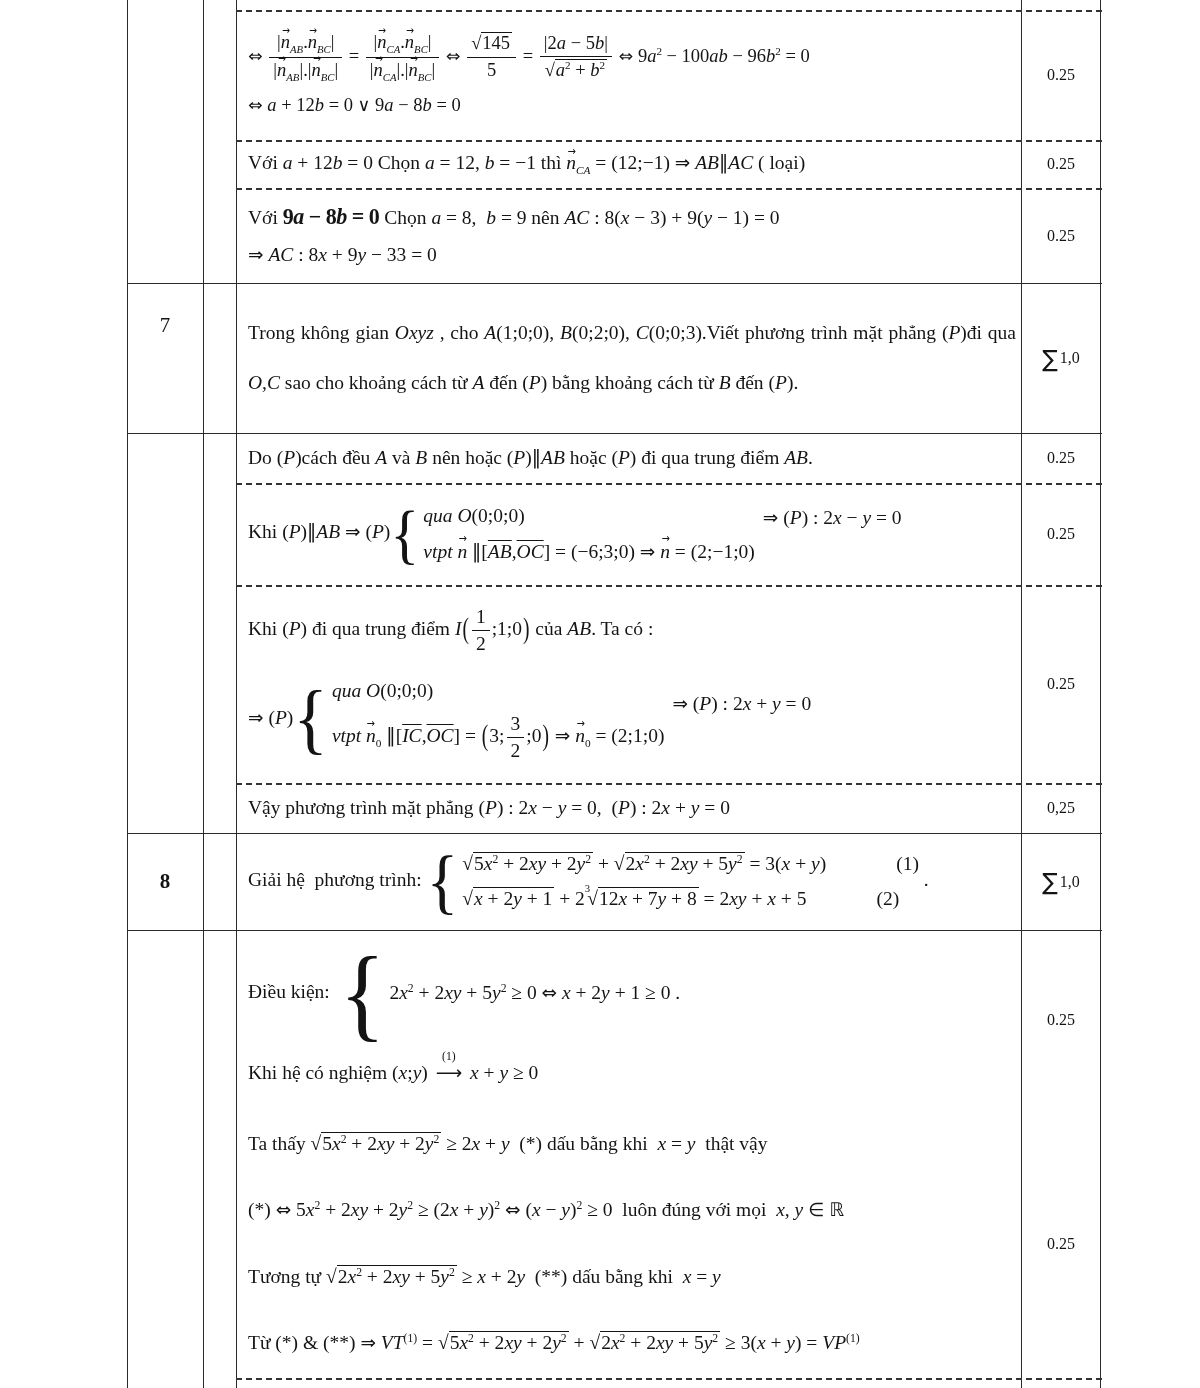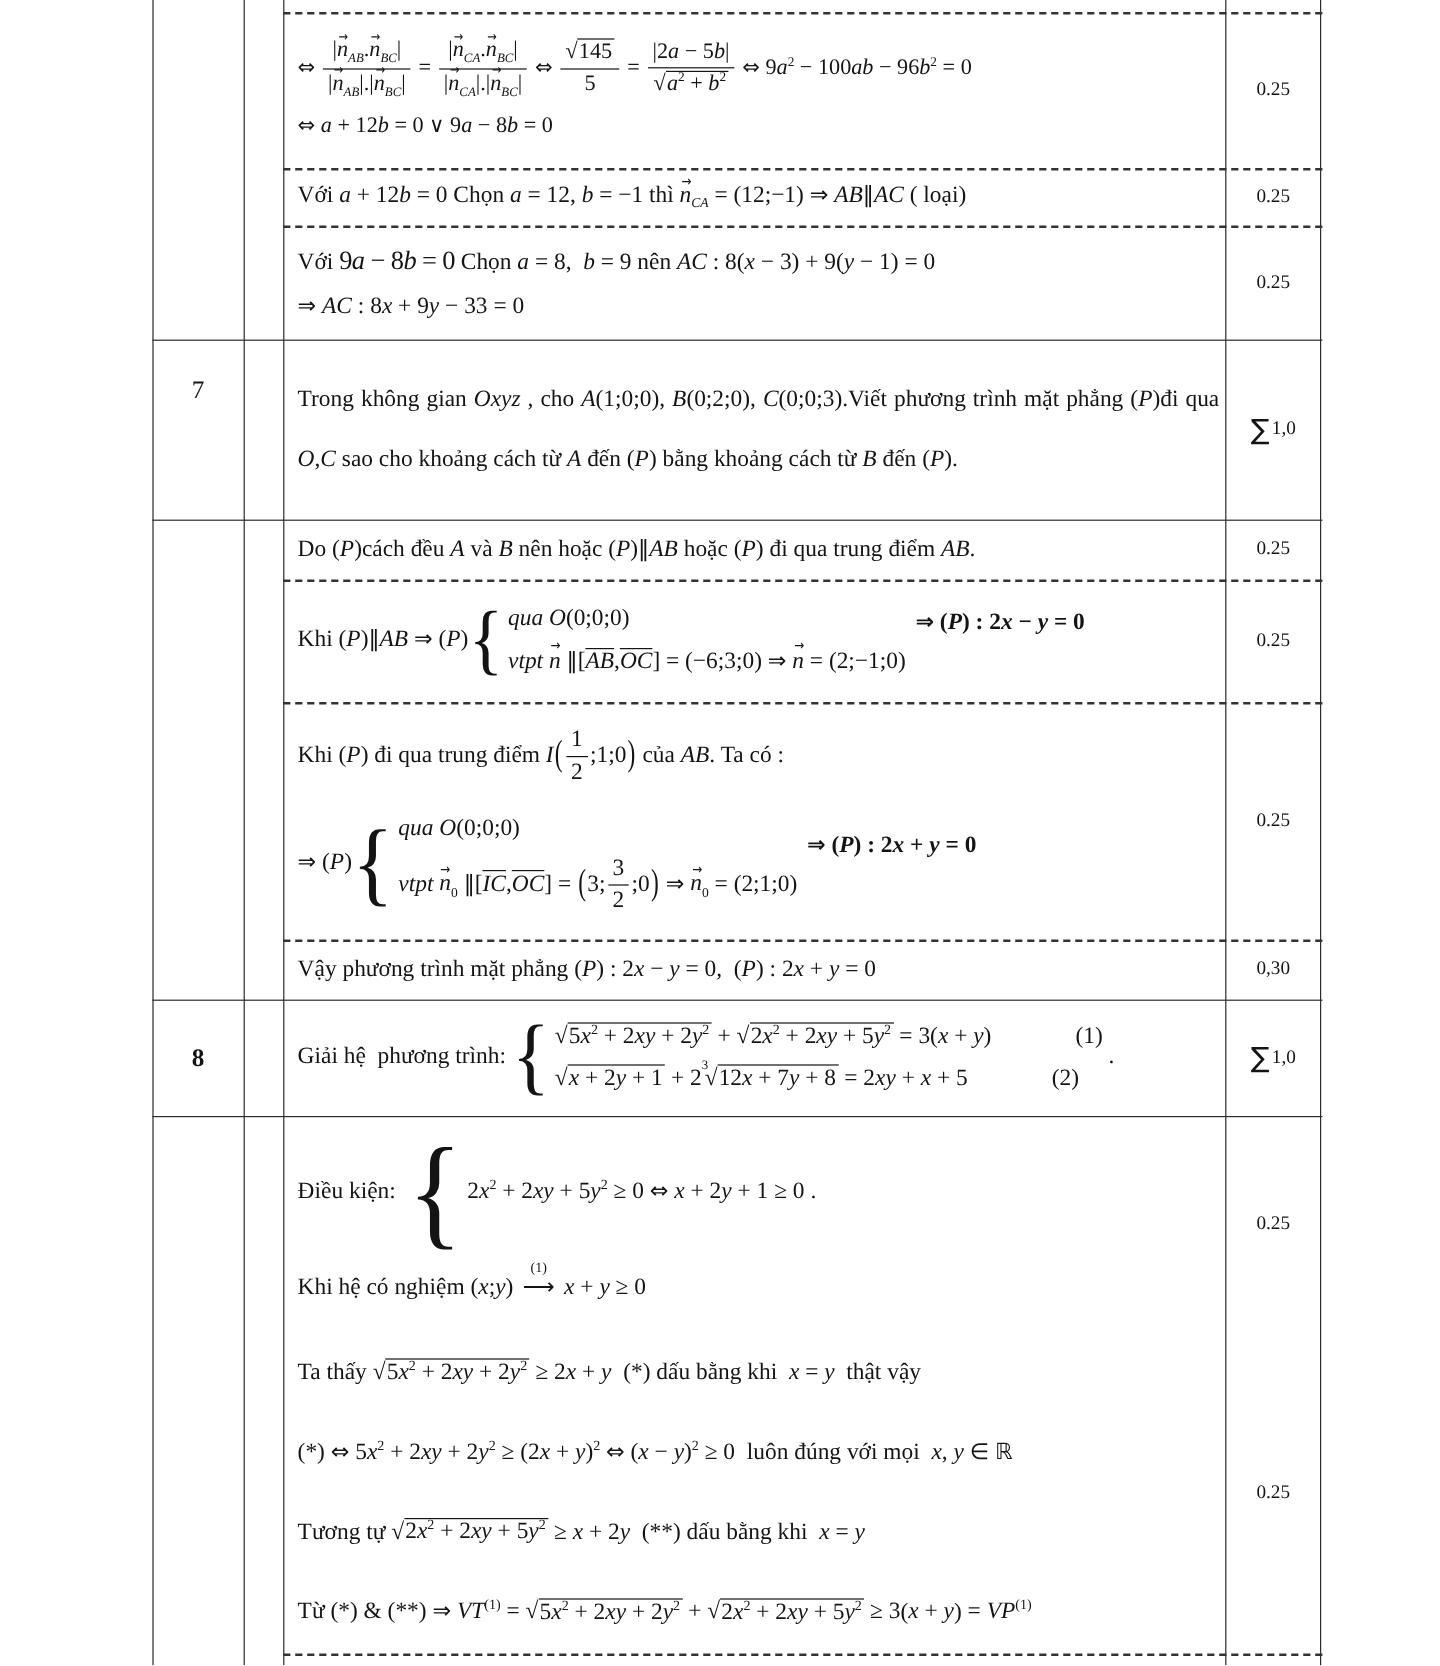--- a/index.html
+++ b/index.html
@@ -52,27 +52,27 @@
   .dj  { font-family:"DejaVu Sans", sans-serif; font-size:0.95em; }
   .cases { display:inline-flex; align-items:center; vertical-align:middle; }
   .cb { line-height:0.85; margin-right:4px; font-weight:400; transform:scaleY(1.08); }
   .c2  { font-size:3.1em; }
   .c2b { font-size:3.7em; }
   .c2c { font-size:3.4em; }
   .c3  { font-size:4.9em; }
   .cl { display:inline-block; }
   .cline { display:block; line-height:1.45; }
   .cline + .cline { margin-top:7px; }
-  .risen { position:relative; top:-0.75em; margin-left:8px;font-weight:bold; }
+  .risen { position:relative; top:-0.75em; margin-left:8px; }
   .eqnum { margin-left:70px; }
   .arrlab { position:relative; display:inline-block; padding:0 3px; }
   .arrlab .al { position:absolute; top:-0.95em; left:50%; transform:translateX(-50%); font-size:0.6em; }
   .bp  { display:inline-block; transform:scaleY(1.55); padding:0 1px; }
   .bp0 { display:inline-block; }
-  .hw { font-size:113%; letter-spacing:-0.5px; }
+  .hw { font-size:113%; letter-spacing:-0.5px;font-weight:bold; }
   .sum { font-family:"DejaVu Sans", sans-serif; font-size:1.45em; vertical-align:-0.18em; margin-right:2px; }
   .q7text { line-height:50px; text-align:justify; padding-right:4px; }
 </style>
 </head>
 <body>
 
 <div class="page">
 
   <div class="vline" style="left:127px"></div>
   <div class="vline" style="left:203px"></div>
@@ -160,21 +160,21 @@
             </span>
           </span><span class="risen"><span class="dj">⇒</span> (<i>P</i>) : 2<i>x</i> + <i>y</i> = 0</span></div>
       </div>
     <div class="cell-pts">0.25</div>
   </div>
 
   <div class="trow" style="top:783px; height:50px">
     <div class="cell-content">
         <div class="ln">Vậy phương trình mặt phẳng (<i>P</i>) : 2<i>x</i> − <i>y</i> = 0,&nbsp; (<i>P</i>) : 2<i>x</i> + <i>y</i> = 0</div>
       </div>
-    <div class="cell-pts">0,30</div>
+    <div class="cell-pts">0,25</div>
   </div>
 
   <div class="trow" style="top:833px; height:97px">
     <div class="cell-content">
         <div class="ln">Giải hệ&nbsp; phương trình: <span class="cases">
             <span class="cb c2c">{</span>
             <span class="cl">
               <span class="cline"><span class="sqrt">√<span class="rad">5<i>x</i><sup>2</sup> + 2<i>xy</i> + 2<i>y</i><sup>2</sup></span></span> + <span class="sqrt">√<span class="rad">2<i>x</i><sup>2</sup> + 2<i>xy</i> + 5<i>y</i><sup>2</sup></span></span> = 3<span class="bp0">(</span><i>x</i> + <i>y</i><span class="bp0">)</span><span class="eqnum">(1)</span></span>
               <span class="cline"><span class="sqrt">√<span class="rad"><i>x</i> + 2<i>y</i> + 1</span></span> + 2<span class="sqrt"><sup class="rdg">3</sup>√<span class="rad">12<i>x</i> + 7<i>y</i> + 8</span></span> = 2<i>xy</i> + <i>x</i> + 5<span class="eqnum">(2)</span></span>
             </span>

